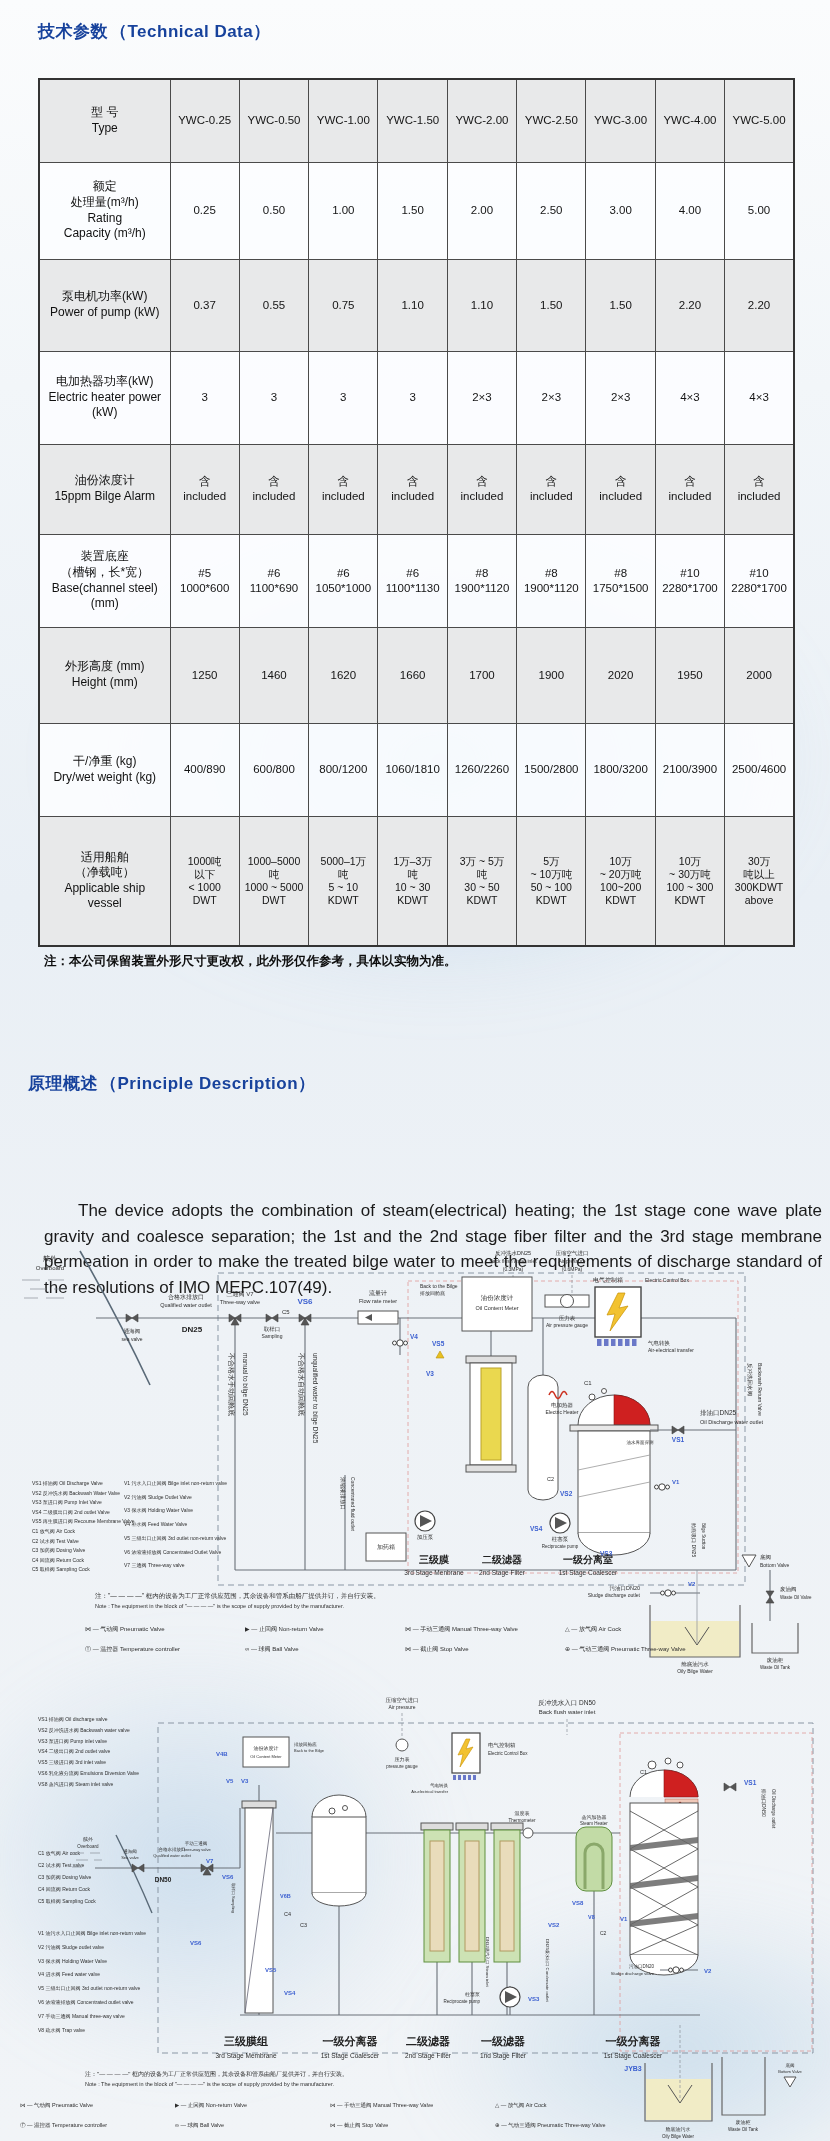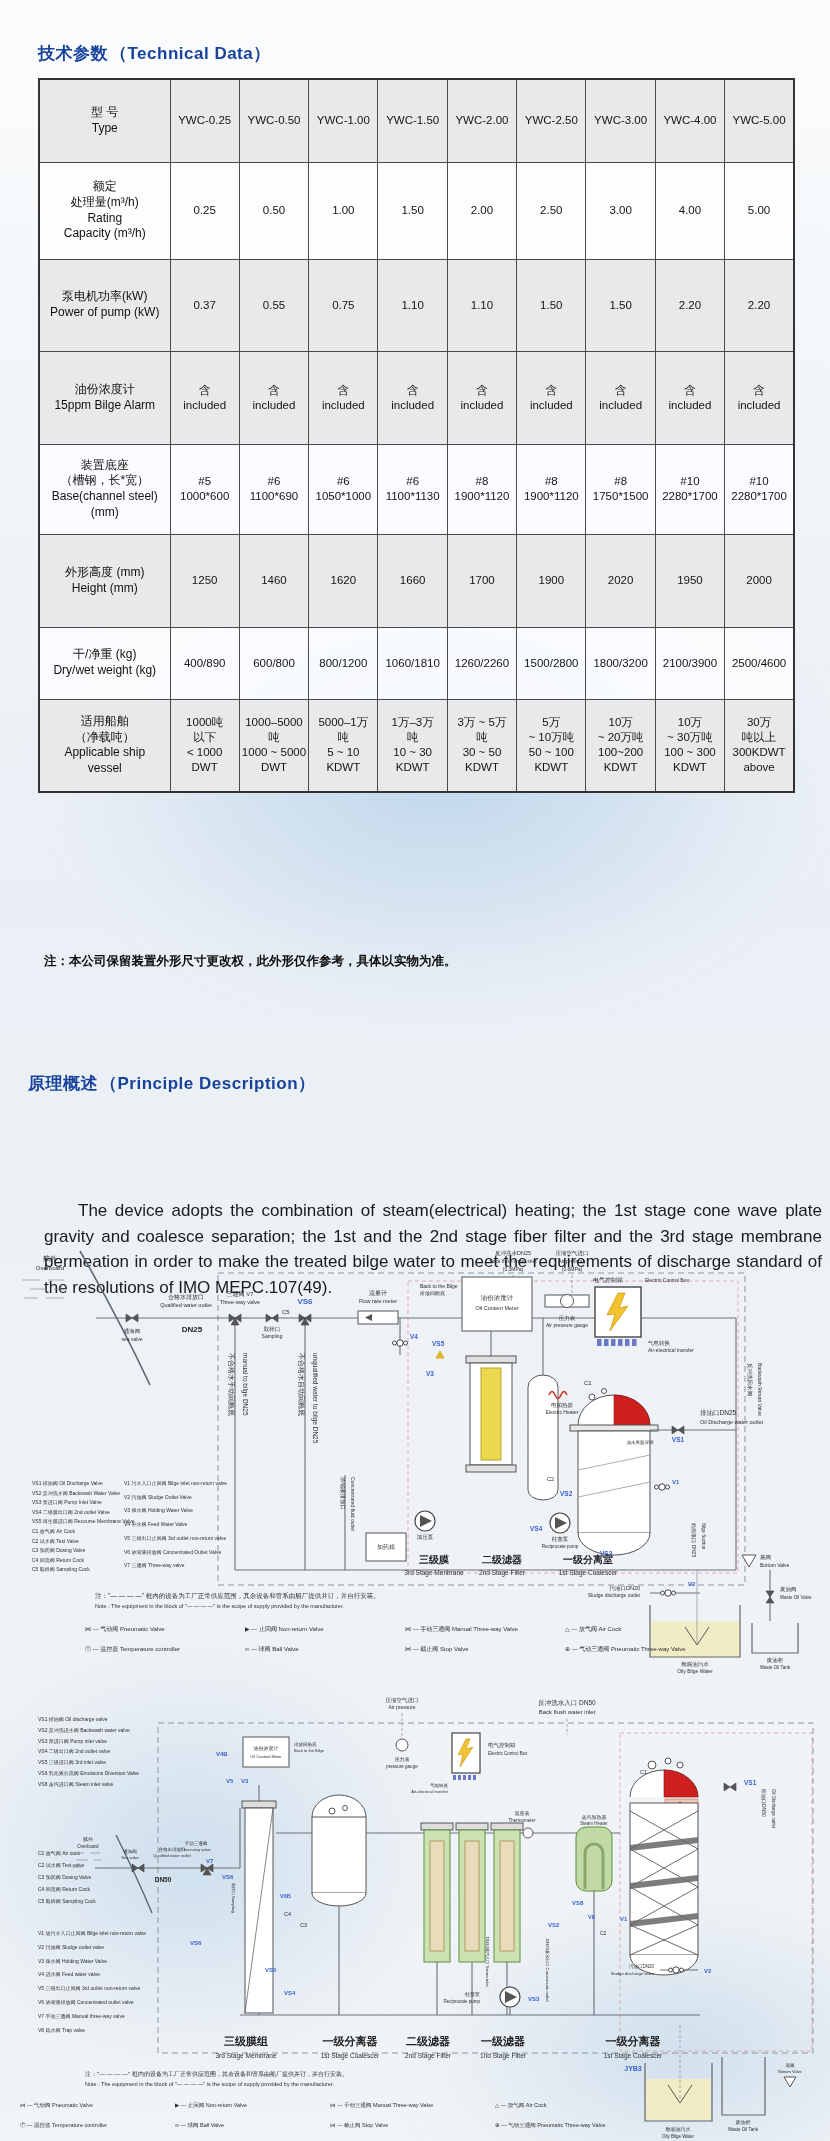--- a/index.html
+++ b/index.html
@@ -22,21 +22,21 @@
   }
   table.spec th{font-size:12px;color:#111;}
   table.spec td{font-size:11.5px;color:#141414;}
   table.spec tr.shade{background:rgba(231,232,233,.95);}
   table.spec tr:nth-child(1){height:83px;}
   table.spec tr:nth-child(2){height:97px;}
   table.spec tr:nth-child(3){height:92px;padding-left:42px;}
   table.spec tr:nth-child(4){height:93px;}
   table.spec tr:nth-child(5){height:90px;}
   table.spec tr:nth-child(6){height:93px;padding-left:16px;}
-  table.spec tr:nth-child(7){height:72px;}
+  table.spec tr:nth-child(7){height:96px;}
   table.spec tr:nth-child(8){height:93px;}
   table.spec tr:nth-child(9){height:130px;font-size:10.5px;}
   table.spec tr:nth-child(9) td{font-size:10.5px;line-height:1.25;}
   table.spec col.c0{width:131px;}
   .note{width:770px;}
   .note .zh{font-size:12.5px;font-weight:600;color:#0d0d0d;margin:0 0 3px 0;}
   .note .en{font-size:11.5px;color:#222;margin:0;line-height:1.35;}
   .para-zh{width:778px;font-size:16.5px;font-weight:600;line-height:1.6;text-align:justify;text-indent:2em;color:#0a0a0a;margin:0;}
   .para-en{width:778px;font-size:17px;line-height:1.5;text-align:justify;text-indent:2em;color:#1a1a1a;margin:16px;}
   svg text{font-family:"Liberation Sans","DejaVu Sans",sans-serif;fill:#2e2e2e;}
@@ -47,21 +47,21 @@
   svg .vessel{fill:#ffffff;stroke:#555;stroke-width:1;}
 </style>
 </head>
 <body>
 
 <div class="page">
   <div class="ghost g1"></div>
   <div class="ghost g2"></div>
   <div class="ghost g3"></div>
 
-  <div class="layer sec-title" style="left:38px;top:42px;">
+  <div class="layer sec-title" style="left:38px;top:20px;">
     <span class="zh">技术参数</span><span class="en">（Technical Data）</span>
   </div>
 
   <div class="layer" style="left:38px;top:78px;">
     <table class="spec">
       <colgroup>
           <col class="c0">
           <col>
           <col>
           <col>
@@ -106,20 +106,34 @@
 Power of pump (kW)</th>
             <td>0.37</td>
             <td>0.55</td>
             <td>0.75</td>
             <td>1.10</td>
             <td>1.10</td>
             <td>1.50</td>
             <td>1.50</td>
             <td>2.20</td>
             <td>2.20</td>
+          </tr>
+          <tr>
+            <th>电加热器功率(kW)
+Electric heater power
+(kW)</th>
+            <td>3</td>
+            <td>3</td>
+            <td>3</td>
+            <td>3</td>
+            <td>2×3</td>
+            <td>2×3</td>
+            <td>2×3</td>
+            <td>4×3</td>
+            <td>4×3</td>
           </tr>
           <tr class="shade">
             <th>油份浓度计
 15ppm Bilge Alarm</th>
             <td>含
 included</td>
             <td>含
 included</td>
             <td>含
 included</td>

